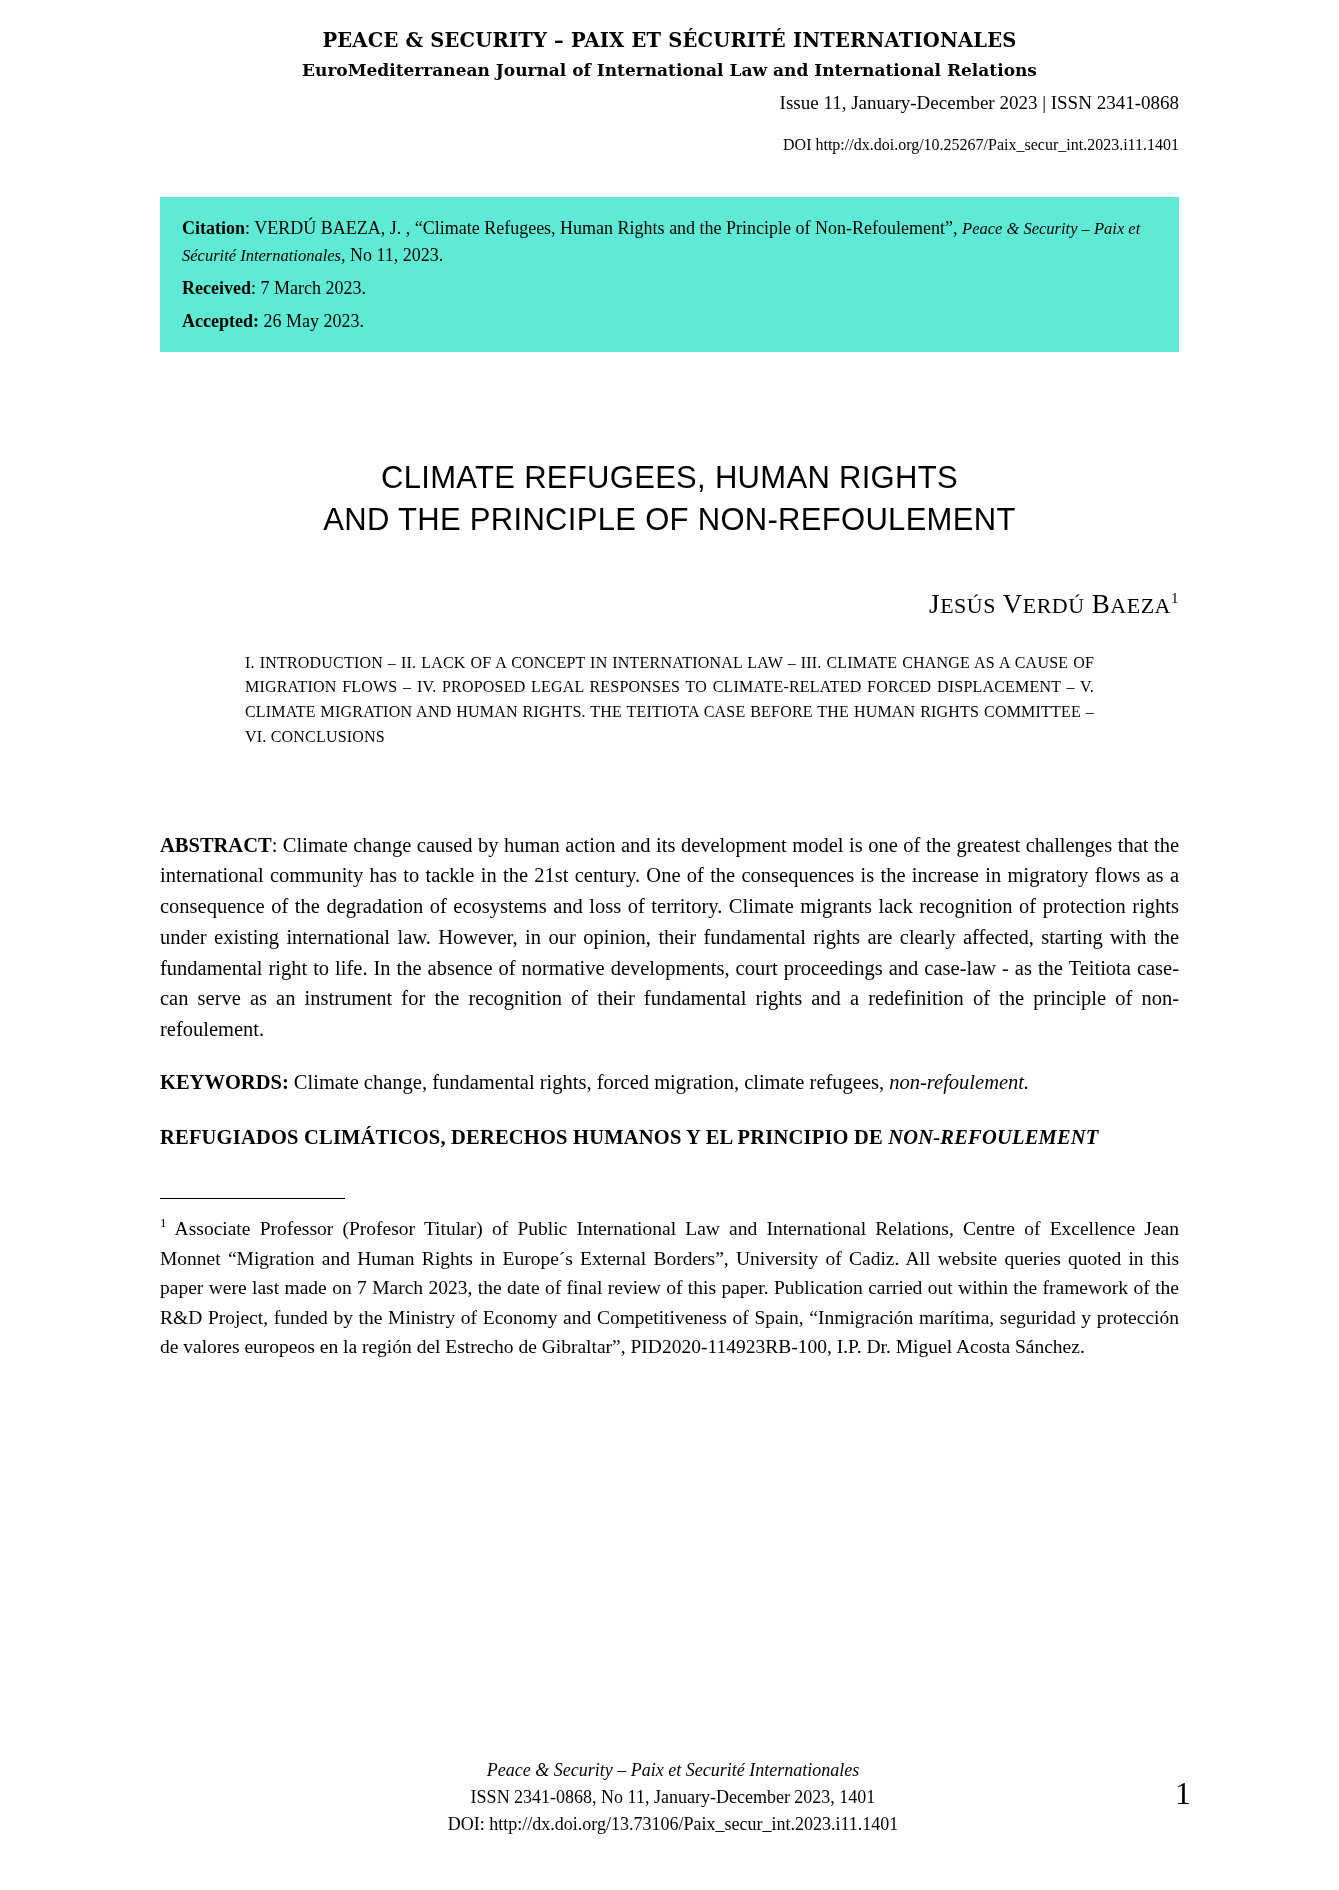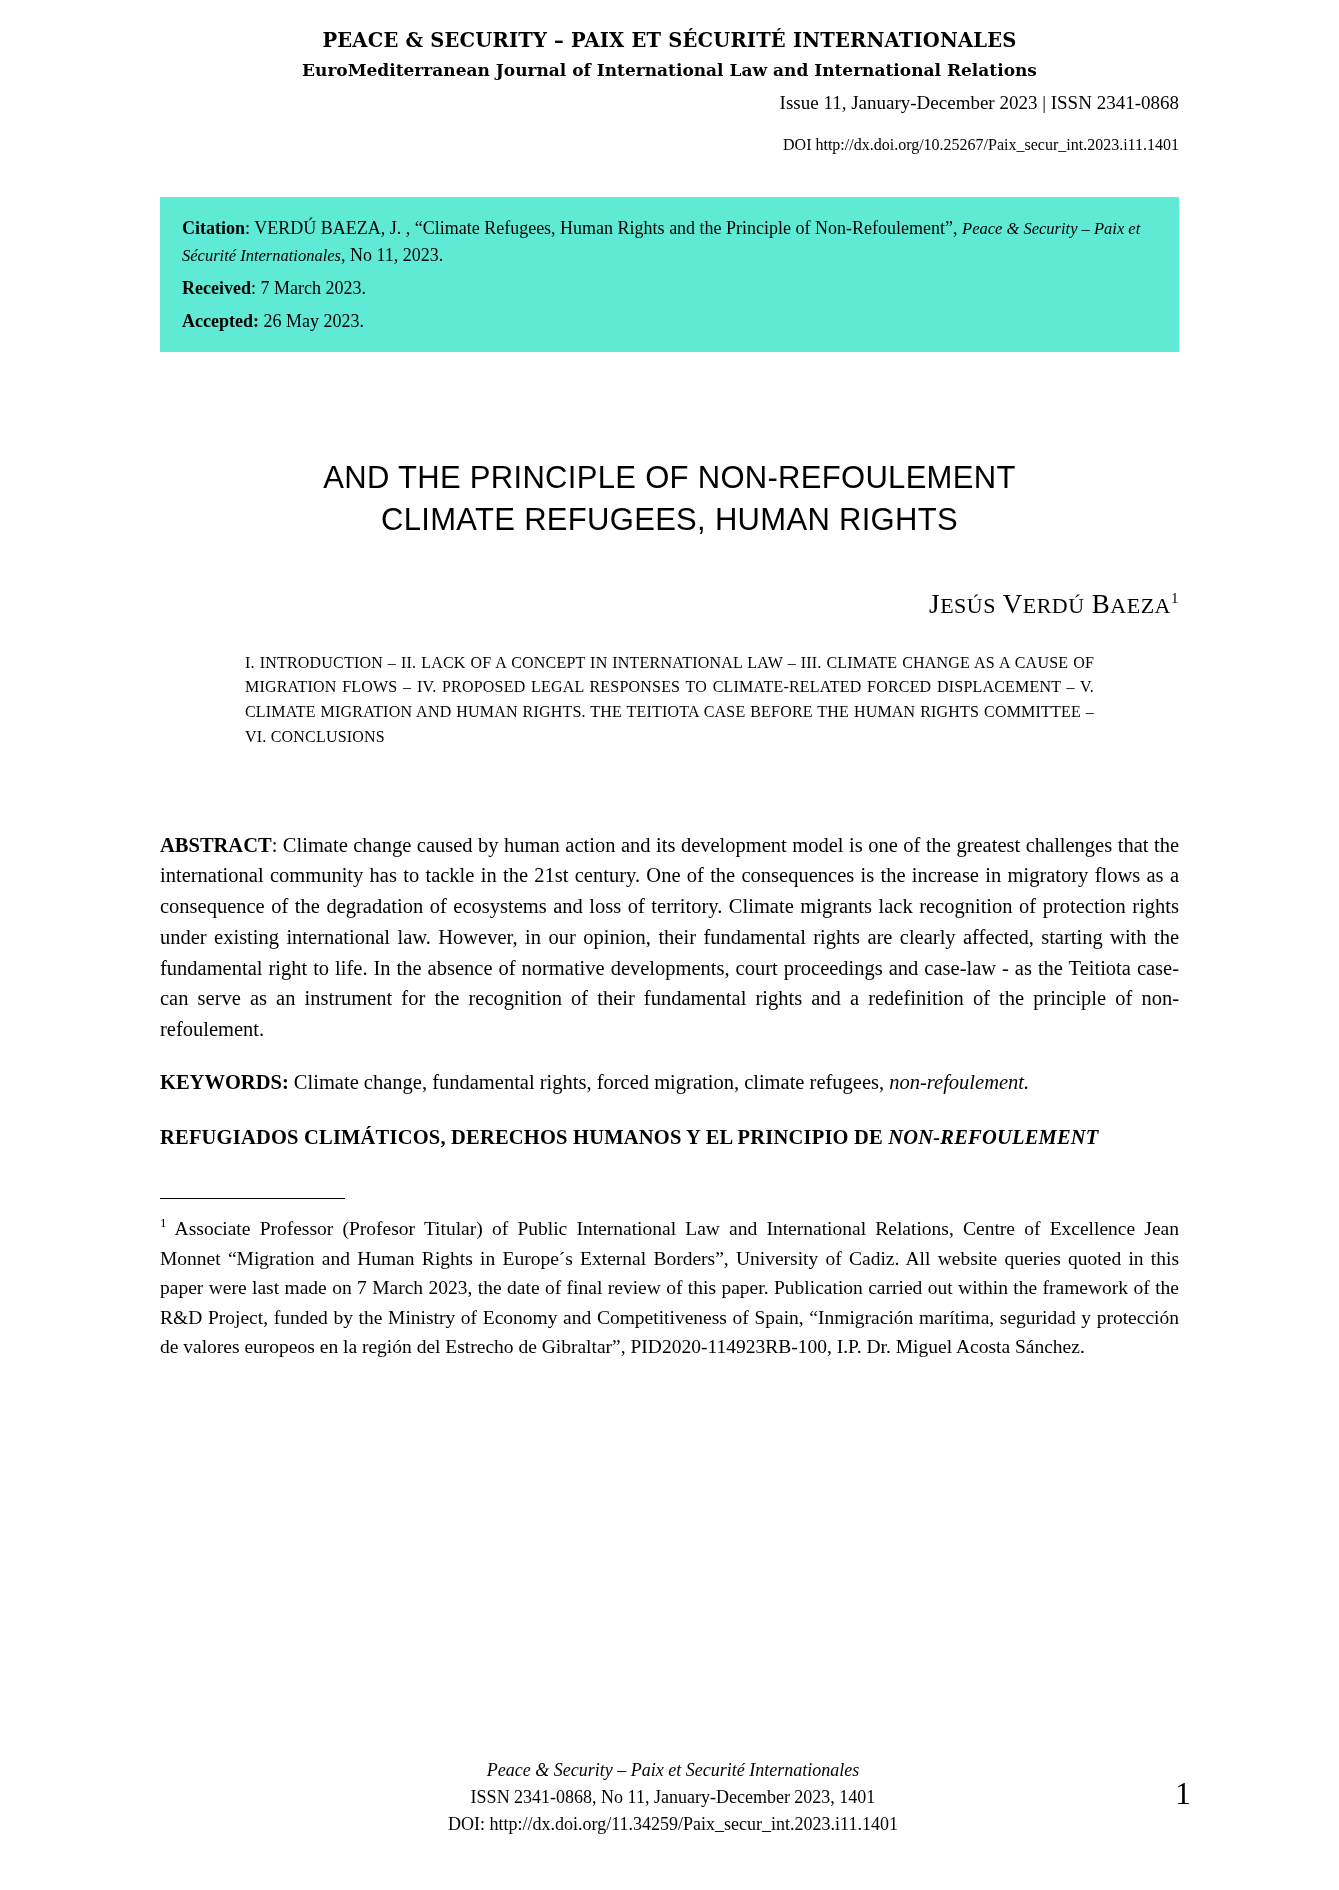--- a/index.html
+++ b/index.html
@@ -172,22 +172,22 @@
     </div>
     <div class="meta-line">
       <b>Received</b><span>: 7 March 2023.</span>
     </div>
     <div class="meta-line">
       <b>Accepted:</b><span> 26 May 2023.</span>
     </div>
   </div>
 
   <div class="article-title">
+    <div>CLIMATE REFUGEES, HUMAN RIGHTS</div>
     <div>AND THE PRINCIPLE OF NON-REFOULEMENT</div>
-    <div>CLIMATE REFUGEES, HUMAN RIGHTS</div>
   </div>
 
   <div class="author">
     <span><span class="small-caps-first">J</span><span class="sc">ESÚS</span> <span class="small-caps-first">V</span><span class="sc">ERDÚ</span> <span class="small-caps-first">B</span><span class="sc">AEZA</span></span><sup>1</sup>
   </div>
 
   <div class="contents">I. INTRODUCTION – II. LACK OF A CONCEPT IN INTERNATIONAL LAW – III. CLIMATE CHANGE AS A CAUSE OF MIGRATION FLOWS – IV. PROPOSED LEGAL RESPONSES TO CLIMATE-RELATED FORCED DISPLACEMENT – V. CLIMATE MIGRATION AND HUMAN RIGHTS. THE TEITIOTA CASE BEFORE THE HUMAN RIGHTS COMMITTEE – VI. CONCLUSIONS</div>
 
   <div class="abstract">
     <b>ABSTRACT</b><span>: Climate change caused by human action and its development model is one of the greatest challenges that the international community has to tackle in the 21st century. One of the consequences is the increase in migratory flows as a consequence of the degradation of ecosystems and loss of territory. Climate migrants lack recognition of protection rights under existing international law. However, in our opinion, their fundamental rights are clearly affected, starting with the fundamental right to life. In the absence of normative developments, court proceedings and case-law - as the Teitiota case- can serve as an instrument for the recognition of their fundamental rights and a redefinition of the principle of non-refoulement.</span>
@@ -202,17 +202,17 @@
   </div>
 
   <div class="footnote-rule"></div>
   <div class="footnote">
     <sup>1</sup><span> Associate Professor (Profesor Titular) of Public International Law and International Relations, Centre of Excellence Jean Monnet “Migration and Human Rights in Europe´s External Borders”, University of Cadiz. All website queries quoted in this paper were last made on 7 March 2023, the date of final review of this paper. Publication carried out within the framework of the R&amp;D Project, funded by the Ministry of Economy and Competitiveness of Spain, “Inmigración marítima, seguridad y protección de valores europeos en la región del Estrecho de Gibraltar”, PID2020-114923RB-100, I.P. Dr. Miguel Acosta Sánchez.</span>
   </div>
 
   <div class="footer">
     <div class="footer-journal">Peace &amp; Security – Paix et Securité Internationales</div>
     <div>ISSN 2341-0868, No 11, January-December 2023, 1401</div>
-    <div>DOI: http://dx.doi.org/11.34259/Paix_secur_int.2023.i11.1401</div>
+    <div>DOI: http://dx.doi.org/13.73106/Paix_secur_int.2023.i11.1401</div>
   </div>
   <div class="page-number">1</div>
 
 </div>
 
 </body></html>

